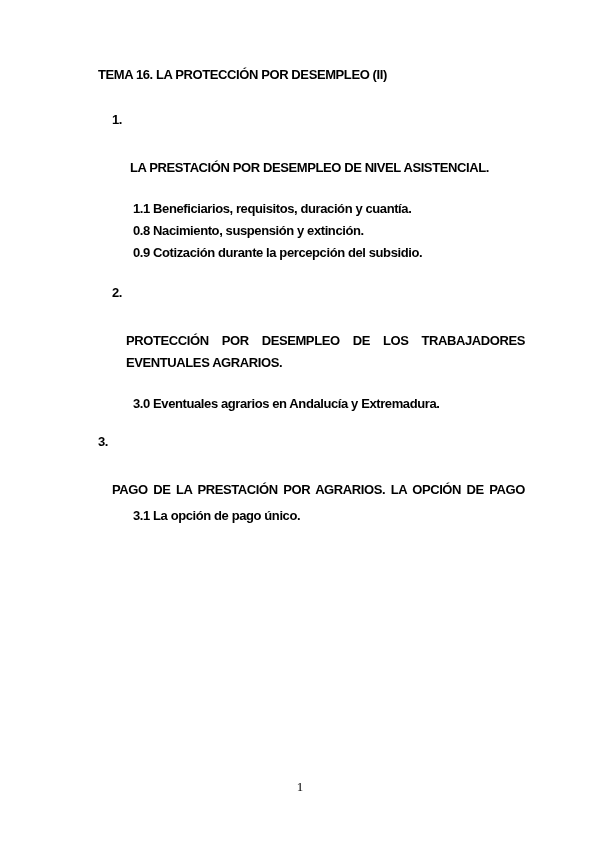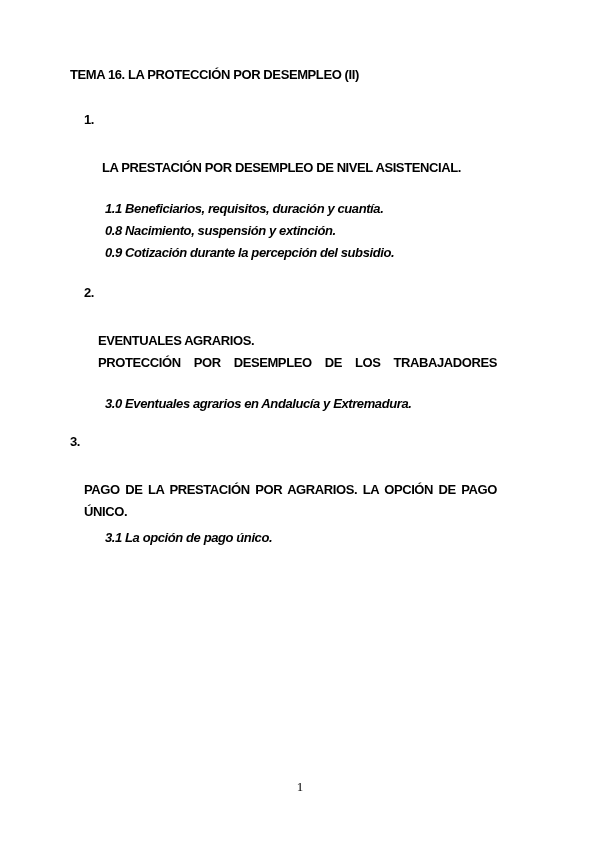--- a/index.html
+++ b/index.html
@@ -11,21 +11,21 @@
     position: relative;
     width: 600px;
     height: 848px;
     background: #ffffff;
     overflow: hidden;
     font-family: "Liberation Sans", sans-serif;
     color: #000000;
   }
   .content {
     position: absolute;
-    left: 70px;
+    left: 98px;
     top: 64px;
     width: 427px;
     font-size: 13px;
     font-weight: bold;
     letter-spacing: -0.4px;
     line-height: 22px;
   }
   .doc-title {
     margin: 0;
     font-size: 13px;
@@ -61,21 +61,20 @@
   .sec-3 .section-heading { margin-left: 0;    margin-top: 16px; }
   .sec-3 .num { width: 14px; }
   .subitems {
     margin-left: 35px;
     margin-top: 19px;
   }
   .sec-3 .subitems { margin-top: 4px; }
   .subitem {
     line-height: 22px;
     white-space: nowrap;
-    font-style: italic;
   }
   .page-number {
     position: absolute;
     top: 776px;
     left: 0;
     width: 100%;
     text-align: center;
     font-family: "Liberation Serif", serif;
     font-weight: normal;
     font-size: 13px;
@@ -102,35 +101,34 @@
         <div class="subitem">1.1 Beneficiarios, requisitos, duración y cuantía.</div>
         <div class="subitem">0.8 Nacimiento, suspensión y extinción.</div>
         <div class="subitem">0.9 Cotización durante la percepción del subsidio.</div>
       </div>
     </div>
 
     <div class="section sec-2">
       <div class="section-heading">
         <span class="num">2.</span>
         <span class="htext">
+          <span class="hline justify-full">PROTECCIÓN POR DESEMPLEO DE LOS TRABAJADORES</span>
           <span class="hline">EVENTUALES AGRARIOS.</span>
-          <span class="hline justify-full">PROTECCIÓN POR DESEMPLEO DE LOS TRABAJADORES</span>
         </span>
       </div>
       <div class="subitems">
         <div class="subitem">3.0 Eventuales agrarios en Andalucía y Extremadura.</div>
       </div>
     </div>
 
     <div class="section sec-3">
       <div class="section-heading">
         <span class="num">3.</span>
         <span class="htext">
           <span class="hline justify-full">PAGO DE LA PRESTACIÓN POR AGRARIOS. LA OPCIÓN DE PAGO</span>
-          <span class="hline">ÚNICO.</span>
         </span>
       </div>
       <div class="subitems">
         <div class="subitem">3.1 La opción de pago único.</div>
       </div>
     </div>
 
   </div>
 
   <div class="page-number">1</div>

